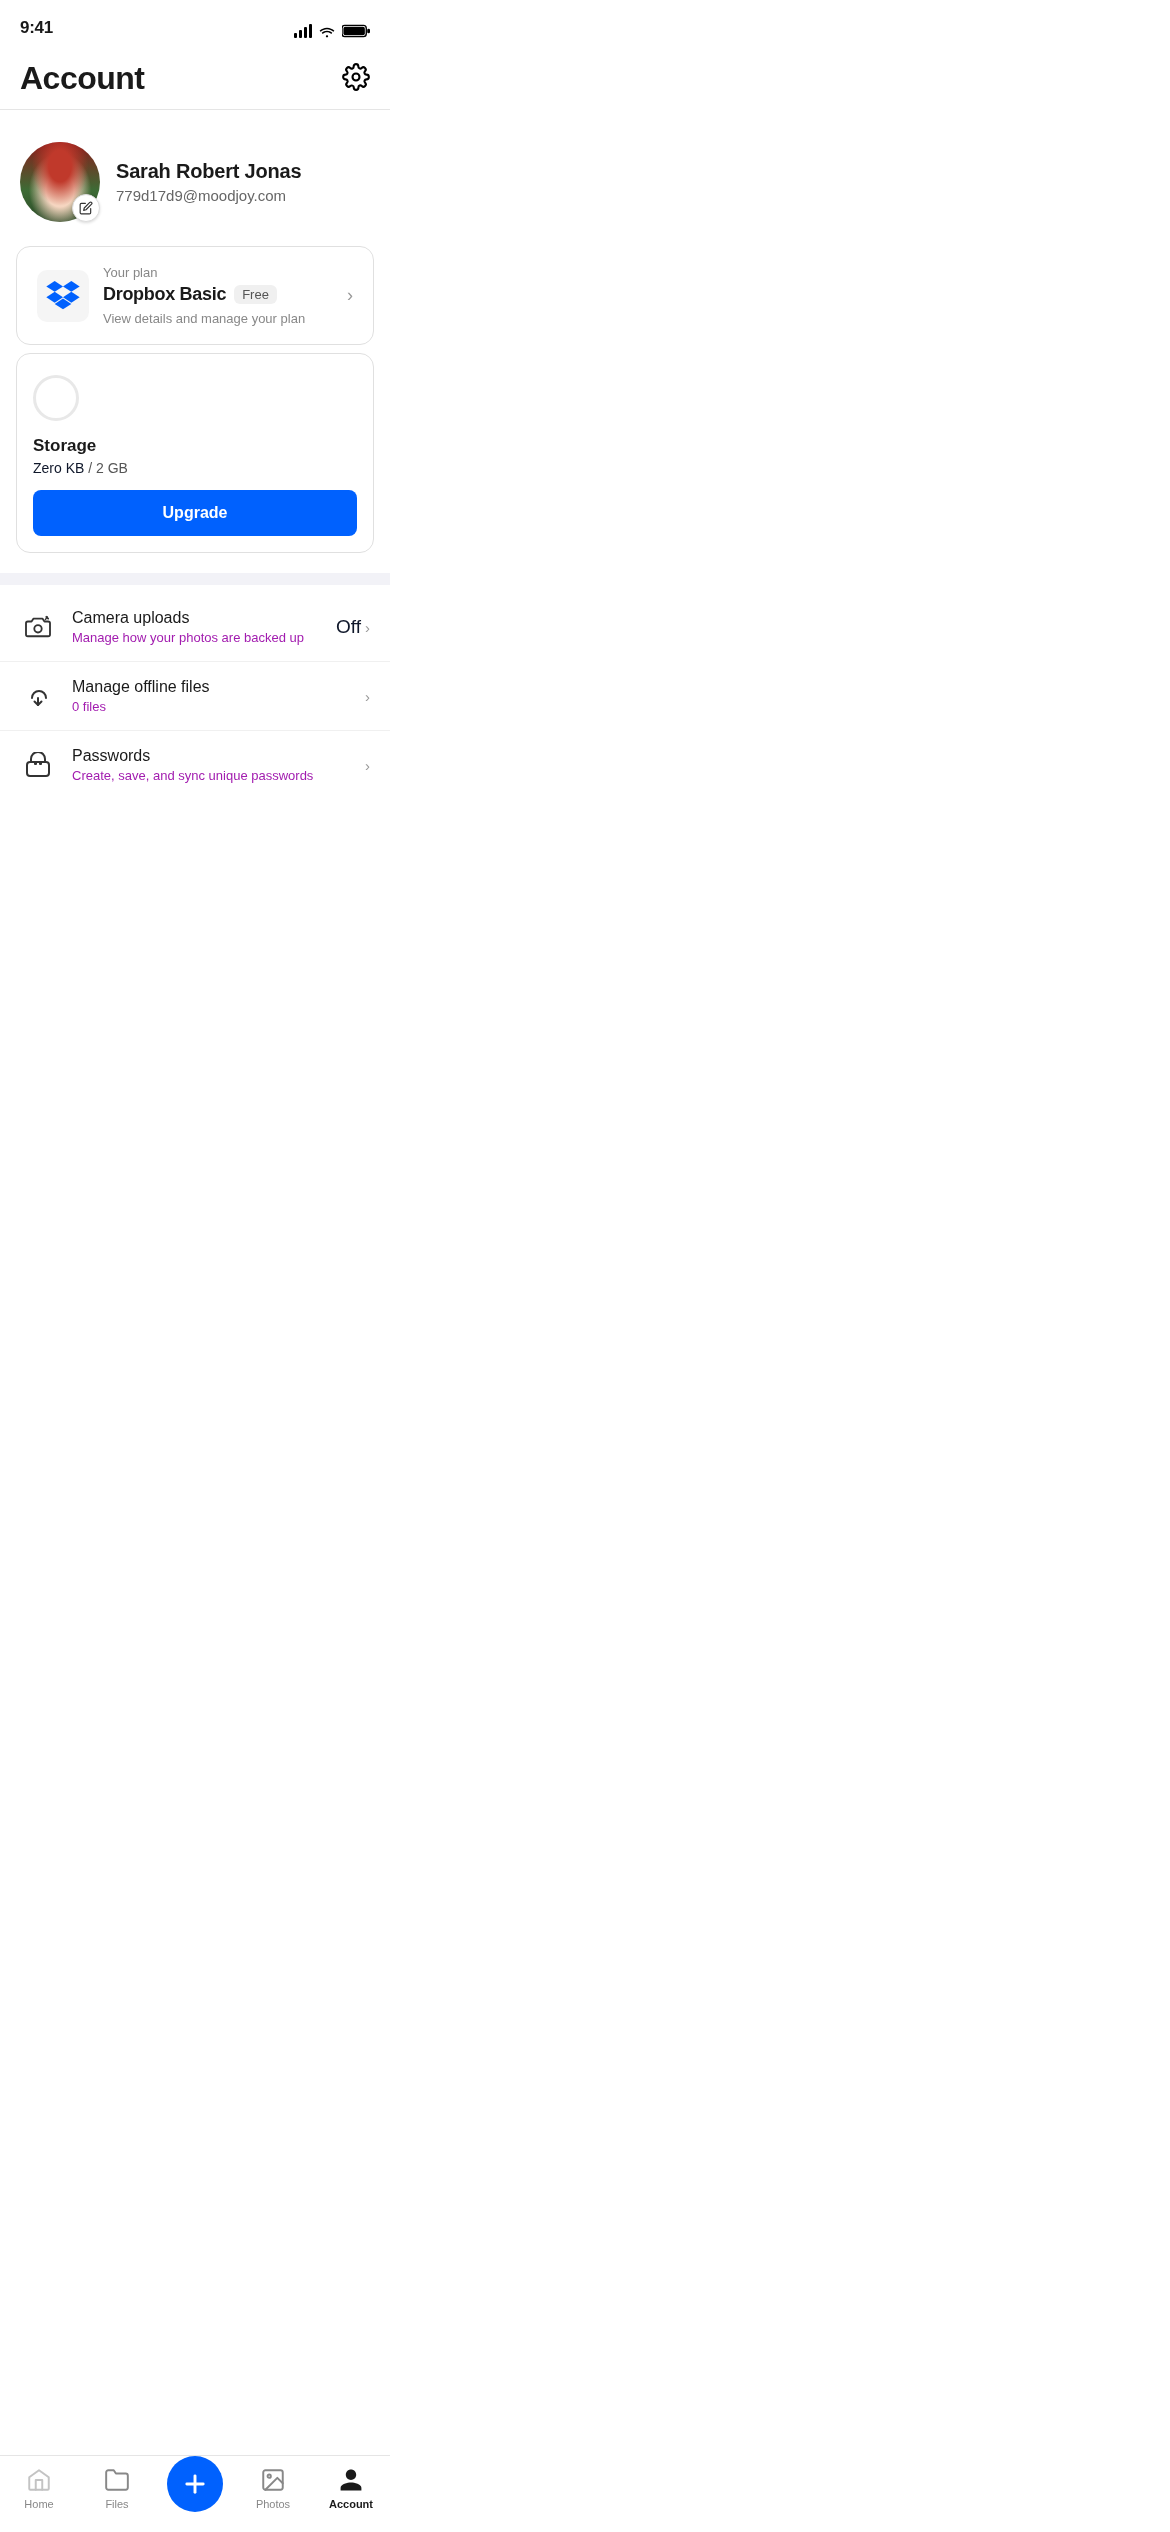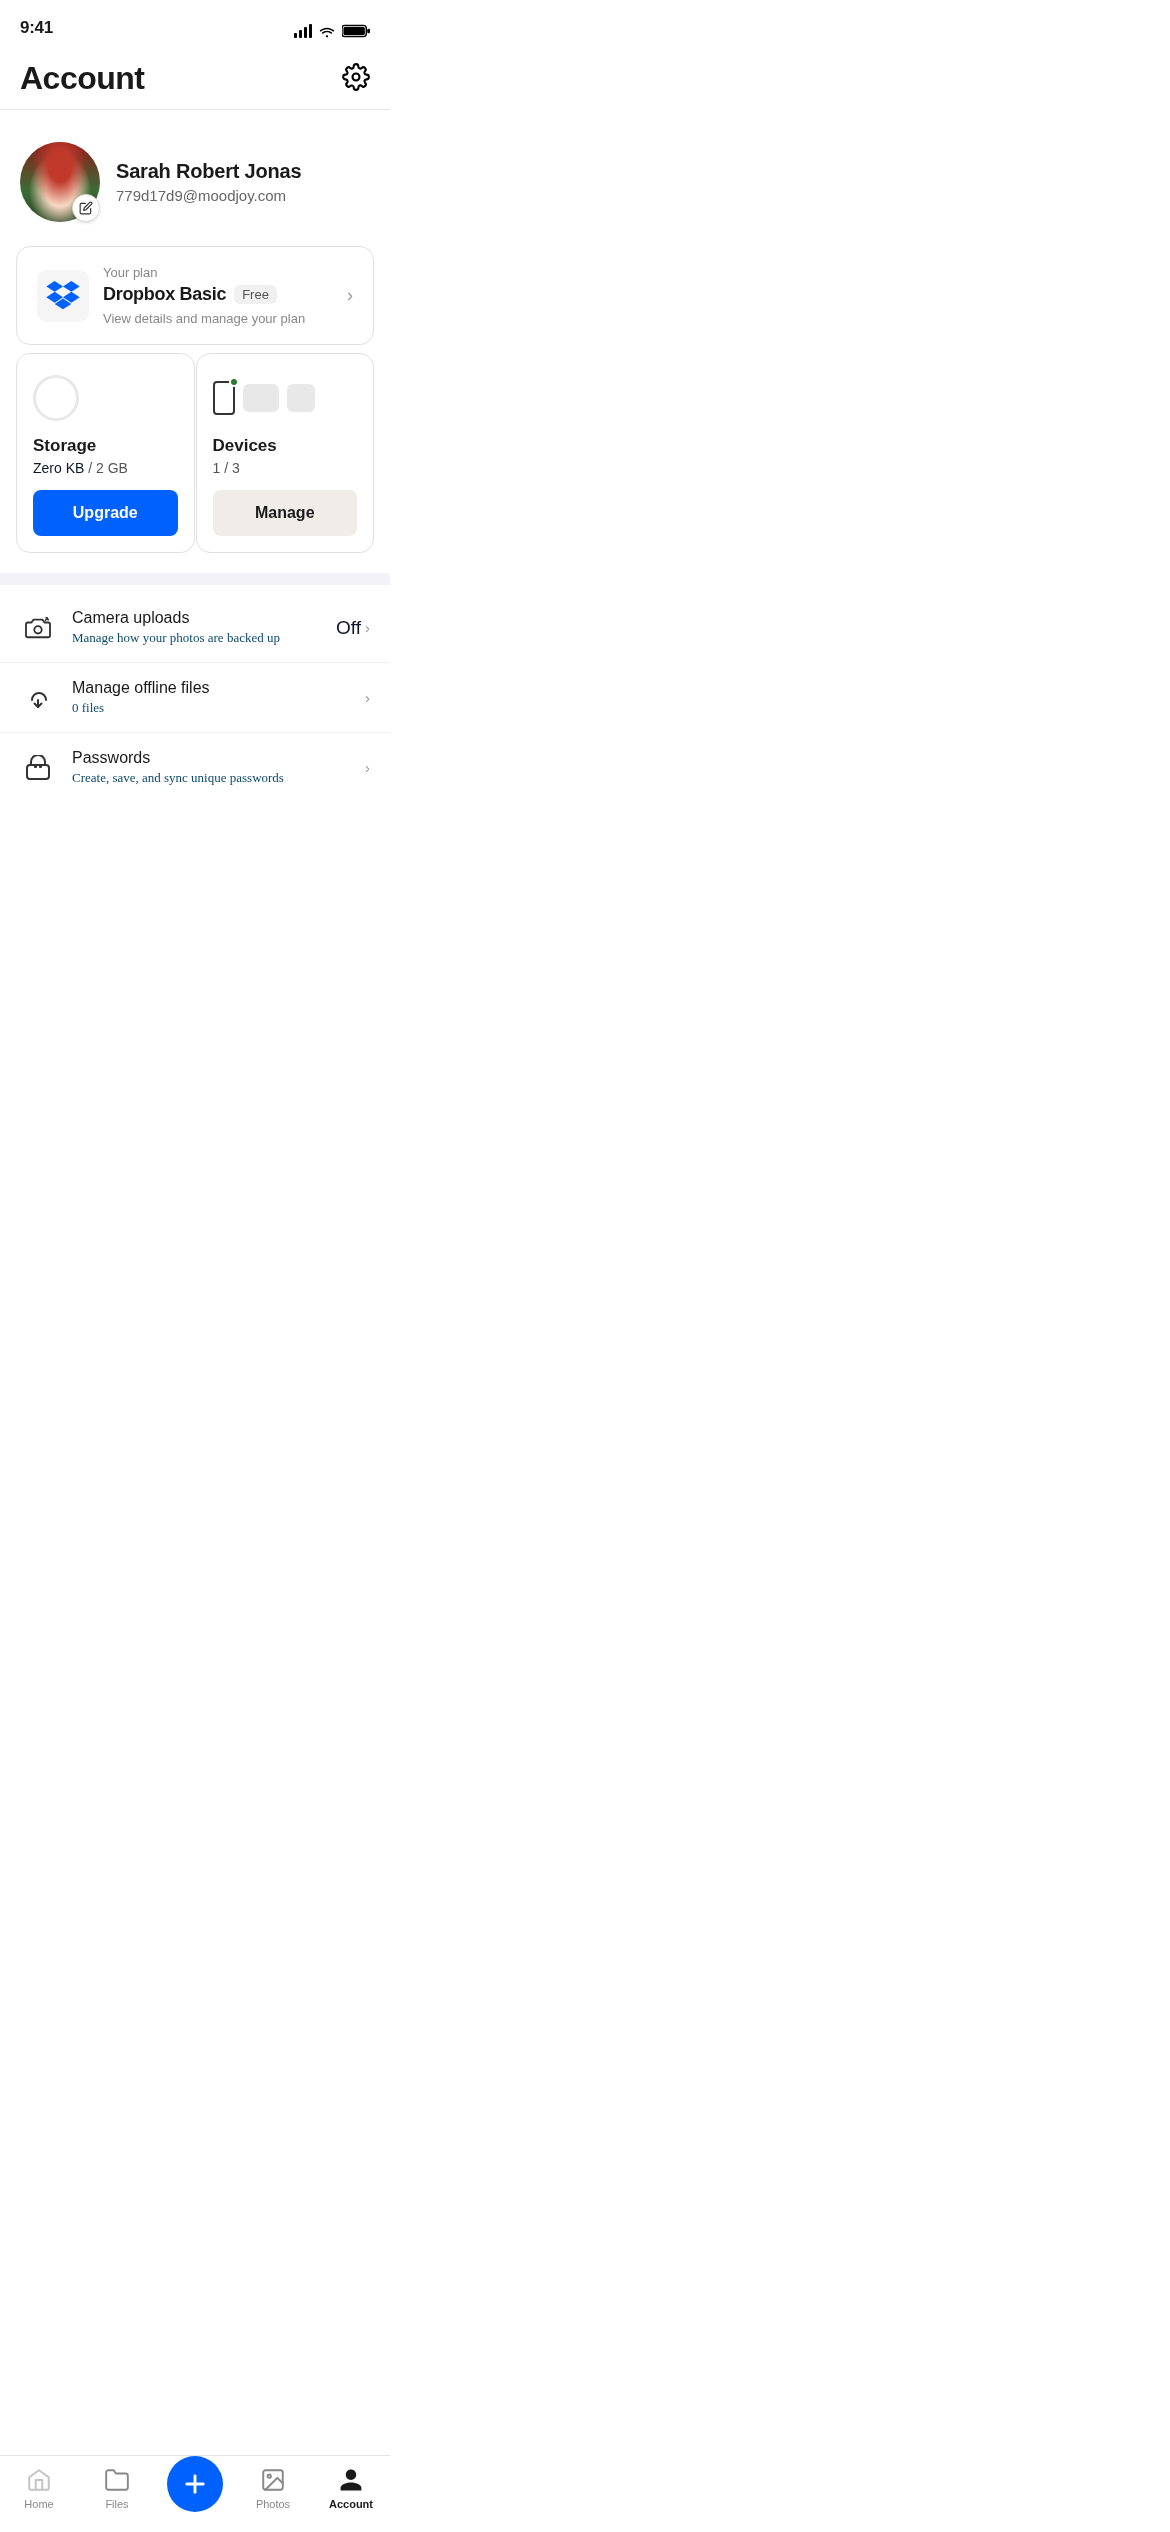--- a/index.html
+++ b/index.html
@@ -311,22 +311,21 @@
       flex-shrink: 0;
     }
     .menu-text { flex: 1; }
     .menu-title {
       font-size: 16px;
       font-weight: 400;
       margin-bottom: 3px;
     }
     .menu-desc {
       font-size: 13px;
-      color: #0c4a6e;
-      font-family: Liberation Serif, serif;
+      color: #a21caf;
     }
     .menu-right {
       display: flex;
       align-items: center;
       gap: 4px;
       color: #999;
       font-size: 15px;
     }
     .menu-status {
       color: #0f172a;
@@ -467,35 +466,20 @@
       </div>
       <div class="card-title">Storage</div>
       <div class="card-sub">
         <span class="storage-used">Zero KB</span>
         <span> / </span>
         <span>2 GB</span>
       </div>
       <button class="upgrade-btn">Upgrade</button>
     </div>
 
-    <div class="info-card">
-      <div class="card-icon-area">
-        <div class="device-icons-row">
-          <div class="device-phone">
-            <div class="device-phone-body"></div>
-            <div class="device-green-dot"></div>
-          </div>
-          <div class="device-placeholder"></div>
-          <div class="device-placeholder-sm"></div>
-        </div>
-      </div>
-      <div class="card-title">Devices</div>
-      <div class="card-sub">1 / 3</div>
-      <button class="manage-btn">Manage</button>
-    </div>
   </div>
 
   <div class="section-gap"></div>
 
   <div class="menu-section">
 
     <div class="menu-item">
       <div class="menu-icon">
         <svg width="26" height="24" viewBox="0 0 28 26" fill="none" stroke="#333" stroke-width="2" stroke-linecap="round" stroke-linejoin="round">
           <path d="M27 21a2 2 0 0 1-2 2H3a2 2 0 0 1-2-2V9a2 2 0 0 1 2-2h4l2-3h10l2 3h4a2 2 0 0 1 2 2z"></path>

